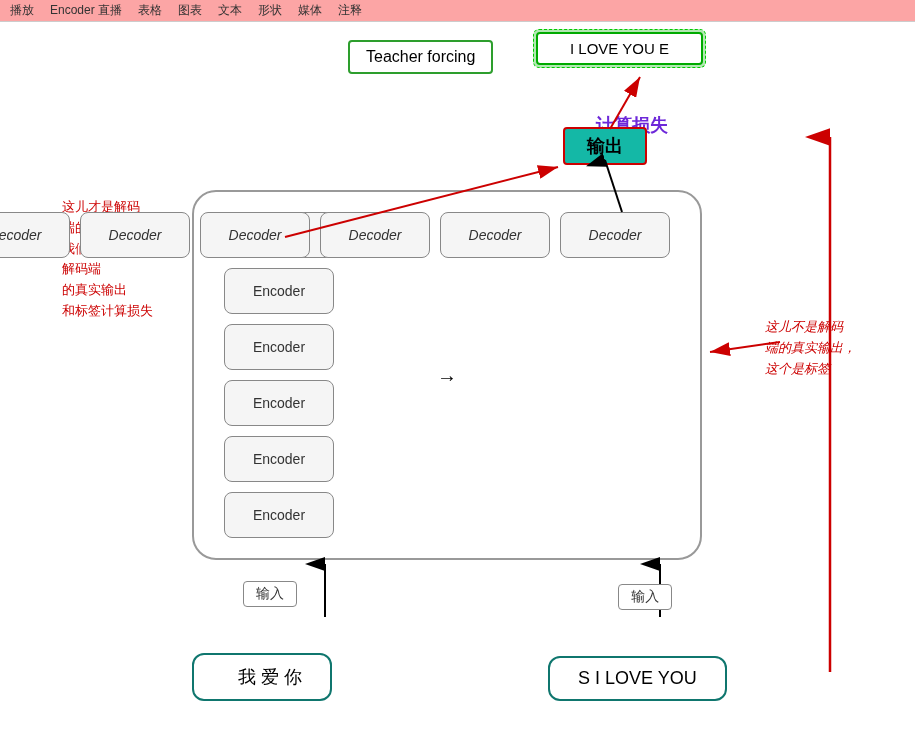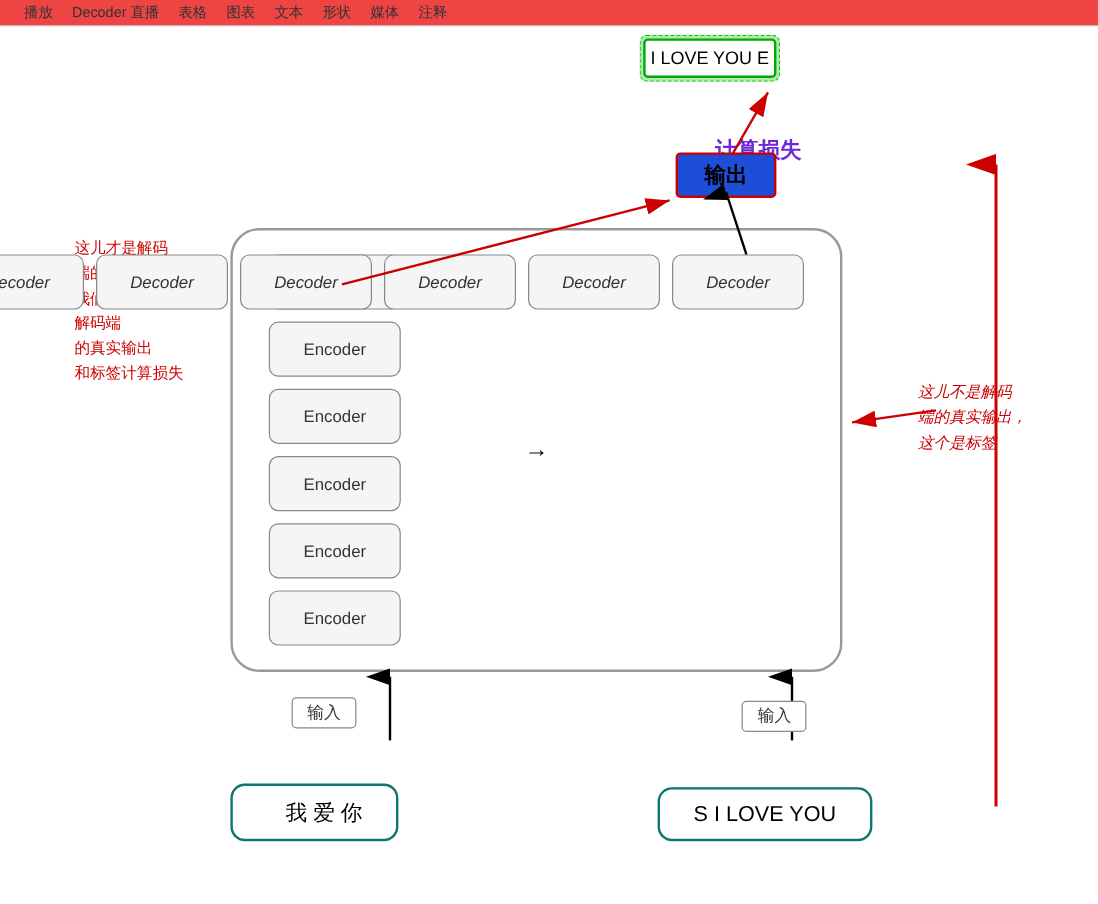--- a/index.html
+++ b/index.html
@@ -8,25 +8,25 @@
       height: 753px;
       background: #ffffff;
       font-family: -apple-system, "PingFang SC", "Microsoft YaHei", sans-serif;
       overflow: hidden;
       position: relative;
     }
 
     
     .menu-bar {
       height: 22px;
-      background: #ef4444;
+      background: #fca5a5;
       border-bottom: 1px solid #ccc;
       display: flex;
       align-items: center;
-      padding: 0 20px;
+      padding: 0 10px;
       gap: 16px;
       font-size: 12px;
       color: #333;
     }
     .menu-item {
       cursor: pointer;
     }
 
     
     .main-content {
@@ -60,21 +60,21 @@
       background: #fff;
     }
 
     
     .output-label-box {
       position: absolute;
       top: 10px;
       left: 536px;
       border: 2px solid #00aa00;
       border-radius: 4px;
-      padding: 6px 4px;
+      padding: 6px 32px;
       font-size: 15px;
       font-weight: 500;
       color: #000;
       background: #fff;
       box-shadow: 0 0 0 3px rgba(0,180,0,0.3);
     }
     
     .output-label-box::before {
       content: '';
       position: absolute;
@@ -88,21 +88,21 @@
     .output-box {
       position: absolute;
       top: 105px;
       left: 563px;
       border: 2px solid #cc0000;
       border-radius: 4px;
       padding: 5px 22px;
       font-size: 18px;
       font-weight: bold;
       color: #000;
-      background: #1d4ed8;
+      background: #14b8a6;
     }
 
     
     .calc-loss-label {
       position: absolute;
       top: 75px;
       left: 596px;
       font-size: 18px;
       font-weight: bold;
       color: #6d28d9;
@@ -230,32 +230,33 @@
       background: #fff;
       min-width: 140px;
       text-align: right;
     }
   </style>
 </head>
 <body>
 
 <div class="menu-bar">
   <span class="menu-item">播放</span>
-  <span class="menu-item">Decoder 直播</span>
+  <span class="menu-item">Encoder 直播</span>
   <span class="menu-item">表格</span>
   <span class="menu-item">图表</span>
   <span class="menu-item">文本</span>
   <span class="menu-item">形状</span>
   <span class="menu-item">媒体</span>
   <span class="menu-item">注释</span>
 </div>
 
 <div class="main-content">
 
 
+  <div class="teacher-forcing-box">Teacher forcing</div>
 
   <div class="output-label-box">I  LOVE  YOU  E</div>
 
   <div class="calc-loss-label">计算损失</div>
 
   <div class="output-box">输出</div>
 
   <div class="annotation-left">
     <span>这儿才是解码<br>端的真实输出<br>我们最后会使用<br>解码端<br>的真实输出<br>和标签计算损失</span>
   </div>

